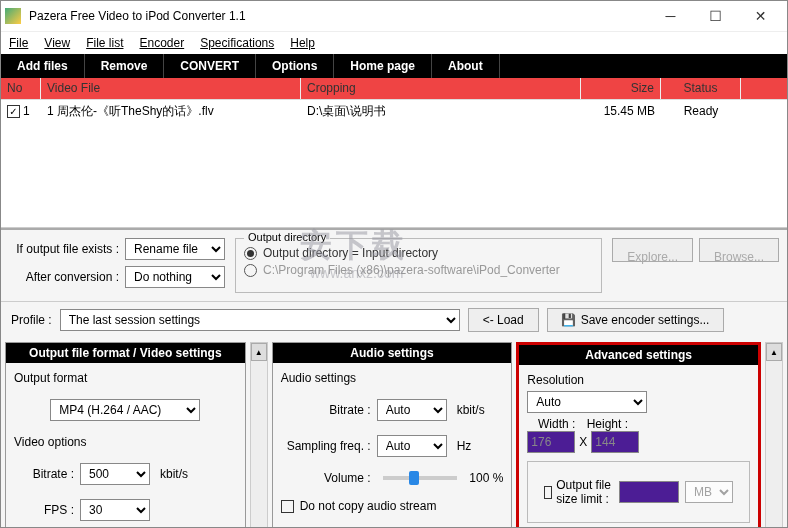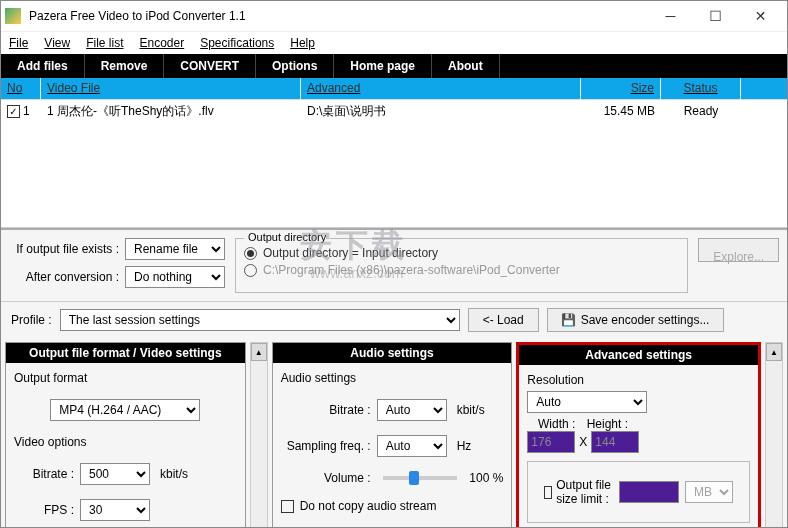--- a/index.html
+++ b/index.html
@@ -10,21 +10,21 @@
 .win-btns { display: flex; }
 .win-btn { width: 45px; height: 30px; display: flex; align-items: center; justify-content: center; color: #333; font-size: 14px; }
 
 .menubar { display: flex; padding: 4px 8px; gap: 16px; border-top: 1px solid #eee; }
 .menubar span { color: #000; cursor: default; text-decoration: underline; }
 
 .toolbar { background: #000; display: flex; height: 24px; }
 .tool-btn { color: #fff; padding: 4px 16px; border-right: 1px solid #444; display: flex; align-items: center; font-weight: bold; }
 
 .file-list { height: 150px; border-bottom: 1px solid #ccc; }
-.file-header { display: flex; background: #0ea5e9; border-bottom: 1px solid #ddd; height: 22px; text-decoration: underline; }
+.file-header { display: flex; background: #ef4444; border-bottom: 1px solid #ddd; height: 22px; }
 .fh { padding: 3px 6px; border-right: 1px solid #eee; color: #333; }
 .fh-no { width: 40px; } .fh-file { width: 260px; } .fh-dir { width: 280px; } .fh-size { width: 80px; text-align: right; } .fh-status { width: 80px; text-align: center; }
 .file-row { display: flex; height: 22px; align-items: center; }
 .fr { padding: 2px 6px; }
 .fr-no { width: 40px; display: flex; align-items: center; gap: 3px; }
 .chk { width: 13px; height: 13px; border: 1px solid #333; display: inline-flex; align-items: center; justify-content: center; font-size: 10px; }
 .fr-file { width: 260px; } .fr-dir { width: 280px; } .fr-size { width: 80px; text-align: right; } .fr-status { width: 80px; text-align: center; }
 
 .mid-panel { padding: 8px; display: flex; gap: 10px; border-top: 2px solid #aaa; background: #f5f5f5; align-items: flex-start; }
 .mid-left { display: flex; flex-direction: column; gap: 6px; }
@@ -102,21 +102,21 @@
   <div class="tool-btn">CONVERT</div>
   <div class="tool-btn">Options</div>
   <div class="tool-btn">Home page</div>
   <div class="tool-btn">About</div>
 </div>
 
 <div class="file-list">
   <div class="file-header">
     <div class="fh fh-no">No</div>
     <div class="fh fh-file">Video File</div>
-    <div class="fh fh-dir">Advanced</div>
+    <div class="fh fh-dir">Cropping</div>
     <div class="fh fh-size">Size</div>
     <div class="fh fh-status">Status</div>
   </div>
   <div class="file-row">
     <div class="fr fr-no">
       <span class="chk">✓</span>
       <span>1</span>
     </div>
     <div class="fr fr-file">1 周杰伦-《听TheShy的话》.flv</div>
     <div class="fr fr-dir">D:\桌面\说明书</div>
@@ -144,20 +144,21 @@
         <span class="txt">Output directory = Input directory</span>
       </div>
       <div class="radio-row">
         <span class="radio"></span>
         <span class="txt disabled">C:\Program Files (x86)\pazera-software\iPod_Converter</span>
       </div>
     </div>
   </div>
   <div class="mid-right">
     <button class="btn disabled">Explore...</button>
+    <button class="btn disabled">Browse...</button>
   </div>
 </div>
 
 <div class="profile-bar">
   <label>Profile :</label>
   <select class="profile-sel"><option>The last session settings</option></select>
   <button class="btn">&lt;- Load</button>
   <button class="btn">
     <span>💾</span>
     <span>Save encoder settings...</span>

